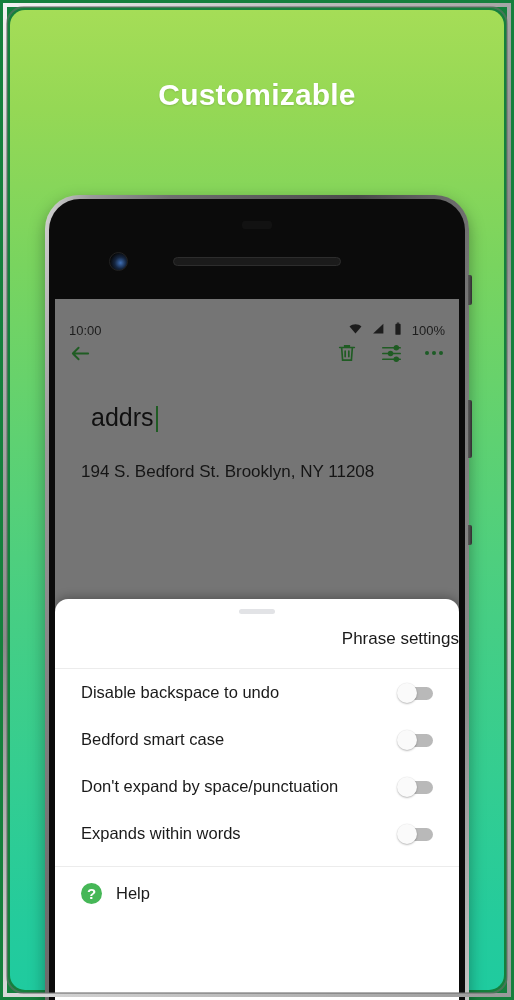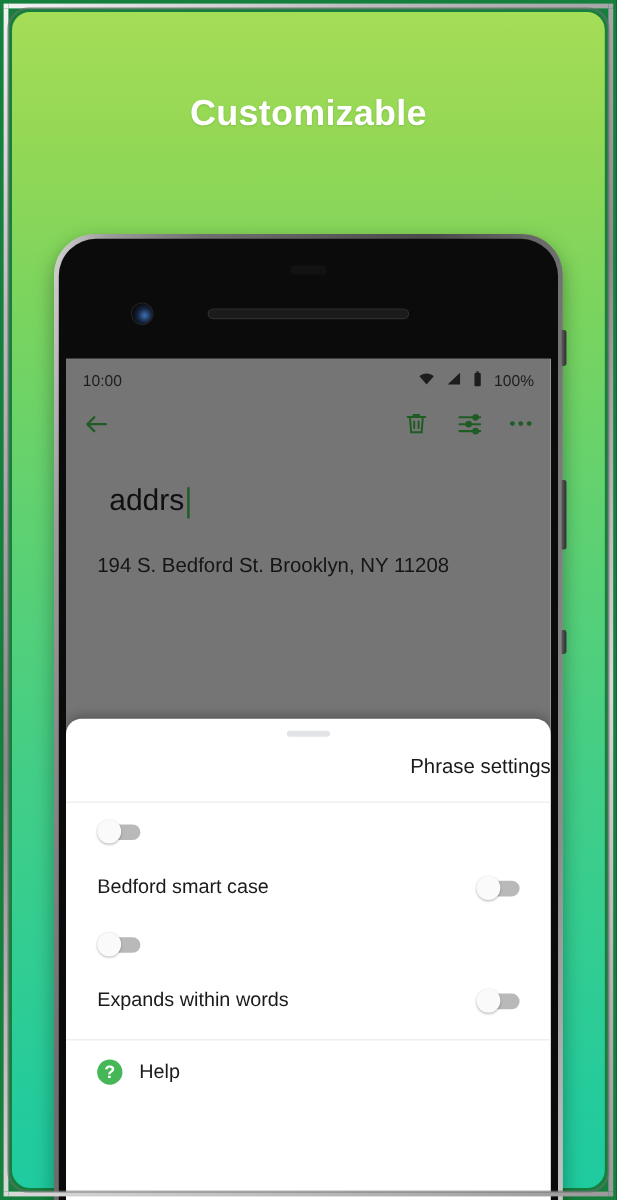--- a/index.html
+++ b/index.html
@@ -130,21 +130,21 @@
     overflow: hidden;
   }
   
   #app-behind {
     position: absolute; left: 0; top: 0; width: 404px; height: 712px;
     background: #757575;
   }
 
   
   #statusbar {
-    position: absolute; left: 0; top: 4px; width: 404px; height: 28px;
+    position: absolute; left: 0; top: 17px; width: 404px; height: 28px;
     display: flex; align-items: center;
     padding: 0 14px;
     color: #1d1d1d;
     font-size: 13px;
   }
   #status-time { flex: 0 0 auto; }
   #status-right { margin-left: auto; display: flex; align-items: center; gap: 9px; }
   .sb-ico { display: block; }
   #status-battery-text { font-size: 13px; margin-left: 1px; }
 
@@ -338,33 +338,35 @@
         </div>
         <div id="phrase-row">194 S. Bedford St. Brooklyn, NY 11208</div>
 
         <div id="sheet">
           <div id="sheet-handle"></div>
           <div id="sheet-title">Phrase settings</div>
           <div id="sheet-divider-top"></div>
 
           <div id="settings-list">
             <div class="setting-row">
+              <span class="setting-label">Disable backspace to undo</span>
               <span class="switch">
                 <span class="switch-track"></span>
                 <span class="switch-knob"></span>
               </span>
             </div>
             <div class="setting-row">
               <span class="setting-label">Bedford smart case</span>
               <span class="switch">
                 <span class="switch-track"></span>
                 <span class="switch-knob"></span>
               </span>
             </div>
             <div class="setting-row">
+              <span class="setting-label">Don't expand by space/punctuation</span>
               <span class="switch">
                 <span class="switch-track"></span>
                 <span class="switch-knob"></span>
               </span>
             </div>
             <div class="setting-row">
               <span class="setting-label">Expands within words</span>
               <span class="switch">
                 <span class="switch-track"></span>
                 <span class="switch-knob"></span>

